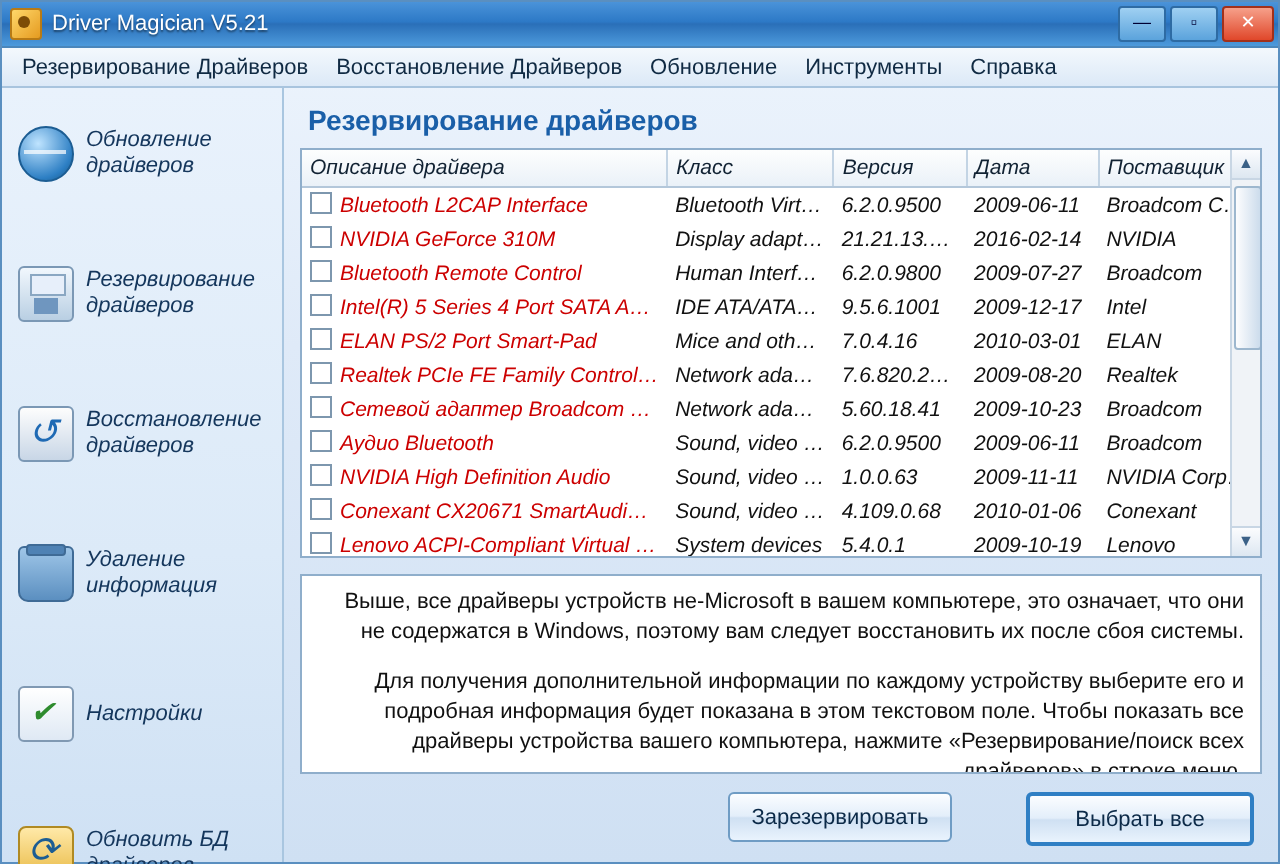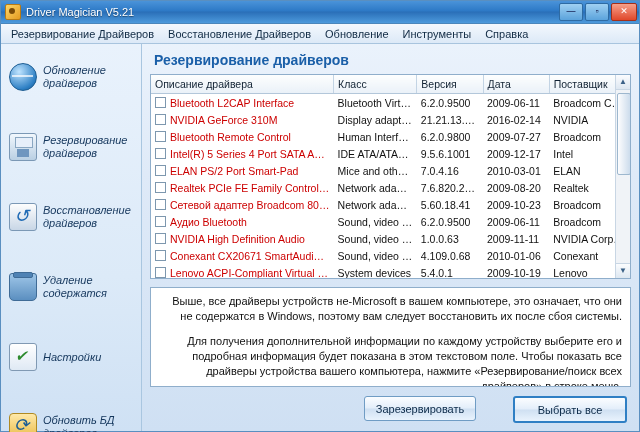--- a/index.html
+++ b/index.html
@@ -185,20 +185,21 @@
     font-size: 14px;
     font-weight: bold;
     margin: 2px 0 6px 4px;
   }
   .grid-wrap {
     border: 1px solid #8faecb;
     background: #fff;
     height: 226px;
     overflow: hidden;
     position: relative;
+    font-style: italic;
   }
   table.grid {
     width: 100%;
     border-collapse: collapse;
     table-layout: fixed;
     font-size: 10.5px;
   }
   table.grid th {
     background: linear-gradient(180deg, #fdfefe 0%, #eaf1f8 100%);
     border-right: 1px solid #c3d4e4;
@@ -318,21 +319,21 @@
       <div class="side-item">
         <div class="sicon disk"></div>
         <div class="side-label">Резервирование драйверов</div>
       </div>
       <div class="side-item">
         <div class="sicon restore"></div>
         <div class="side-label">Восстановление драйверов</div>
       </div>
       <div class="side-item">
         <div class="sicon trash"></div>
-        <div class="side-label">Удаление содержатся</div>
+        <div class="side-label">Удаление информация</div>
       </div>
       <div class="side-item">
         <div class="sicon settings"></div>
         <div class="side-label">Настройки</div>
       </div>
       <div class="side-item">
         <div class="sicon db"></div>
         <div class="side-label">Обновить БД драйверов</div>
       </div>
     </div>

